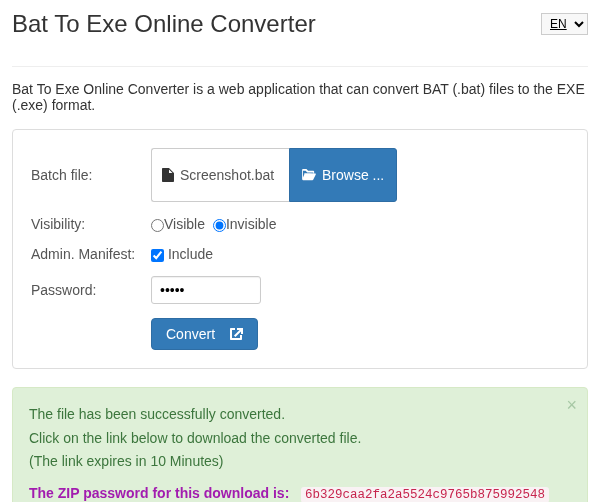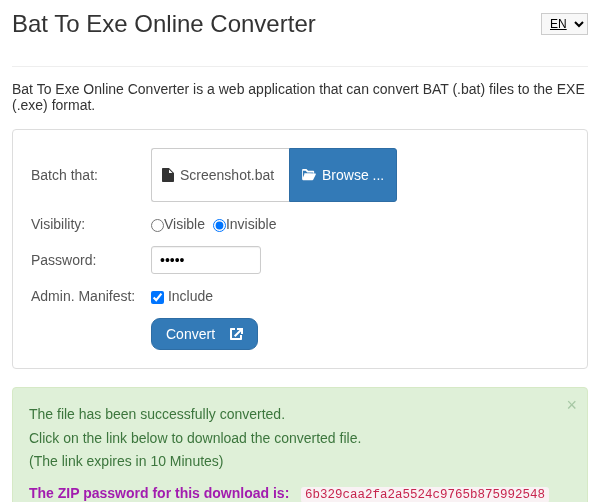--- a/index.html
+++ b/index.html
@@ -98,21 +98,21 @@
     font-size: 14px;
     width: 110px;
     box-shadow: inset 0 1px 1px rgba(0,0,0,.06);
   }
   .convert-btn {
     display: inline-flex;
     align-items: center;
     background: #337ab7;
     color: #fff;
     border: 1px solid #2e6da4;
-    border-radius: 9px;
+    border-radius: 4px;
     padding: 7px 14px;
     cursor: pointer;
     font-size: 14px;
   }
   .convert-btn span { margin-right: 14px; }
   .alert-success {
     position: relative;
     background: #dff0d8;
     border: 1px solid #d6e9c6;
     color: #3c763d;
@@ -157,21 +157,21 @@
   <select class="lang-select">
     <option>EN</option>
   </select>
 </div>
 
 <div class="desc">Bat To Exe Online Converter is a web application that can convert BAT (.bat) files to the EXE (.exe) format.</div>
 
 <div class="panel">
 
   <div class="row">
-    <div class="lbl">Batch that:</div>
+    <div class="lbl">Batch file:</div>
     <div class="file-group">
       <div class="file-display">
         <svg width="12" height="14" viewBox="0 0 12 14">
             <path fill="#333" d="M7 0H1C.4 0 0 .4 0 1v12c0 .6.4 1 1 1h10c.6 0 1-.4 1-1V5L7 0zm0 1.5L10.5 5H7V1.5z"></path>
           </svg>
         <span>Screenshot.bat</span>
       </div>
       <button class="browse-btn">
         <svg width="14" height="12" viewBox="0 0 16 14">
             <path fill="#fff" d="M15.5 5H14V3c0-.6-.4-1-1-1H7L5 0H1C.4 0 0 .4 0 1v11c0 .6.4 1 1 1h11c.4 0 .8-.3.9-.6l3-6c.3-.6-.1-1.4-.9-1.4H3l-2 5V2h3l2 2h7v1H3c-.4 0-.8.3-.9.6"></path>
@@ -184,30 +184,30 @@
 
   <div class="row">
     <div class="lbl">Visibility:</div>
     <div class="radio-group">
       <input type="radio" name="vis" style=""><label>Visible</label>
       <input type="radio" name="vis" checked="" style=""><label>Invisible</label>
     </div>
   </div>
 
   <div class="row">
-    <div class="lbl">Password:</div>
-    <input type="password" class="pwd-input" value="•••••" style="">
-  </div>
-
-  <div class="row">
     <div class="lbl">Admin. Manifest:</div>
     <div class="check-group">
       <input type="checkbox" checked="" style="">
       <label>Include</label>
     </div>
+  </div>
+
+  <div class="row">
+    <div class="lbl">Password:</div>
+    <input type="password" class="pwd-input" value="•••••" style="">
   </div>
 
   <div class="row">
     <div class="lbl"></div>
     <button class="convert-btn">
       <span>Convert</span>
       <svg width="14" height="14" viewBox="0 0 14 14">
           <path fill="#fff" d="M11 11H3V3h3V1H2C1.4 1 1 1.4 1 2v10c0 .6.4 1 1 1h10c.6 0 1-.4 1-1V8h-2v3zM8 1v2h2.6L5 8.6 6.4 10 12 4.4V7h2V1H8z"></path>
         </svg>
     </button>

